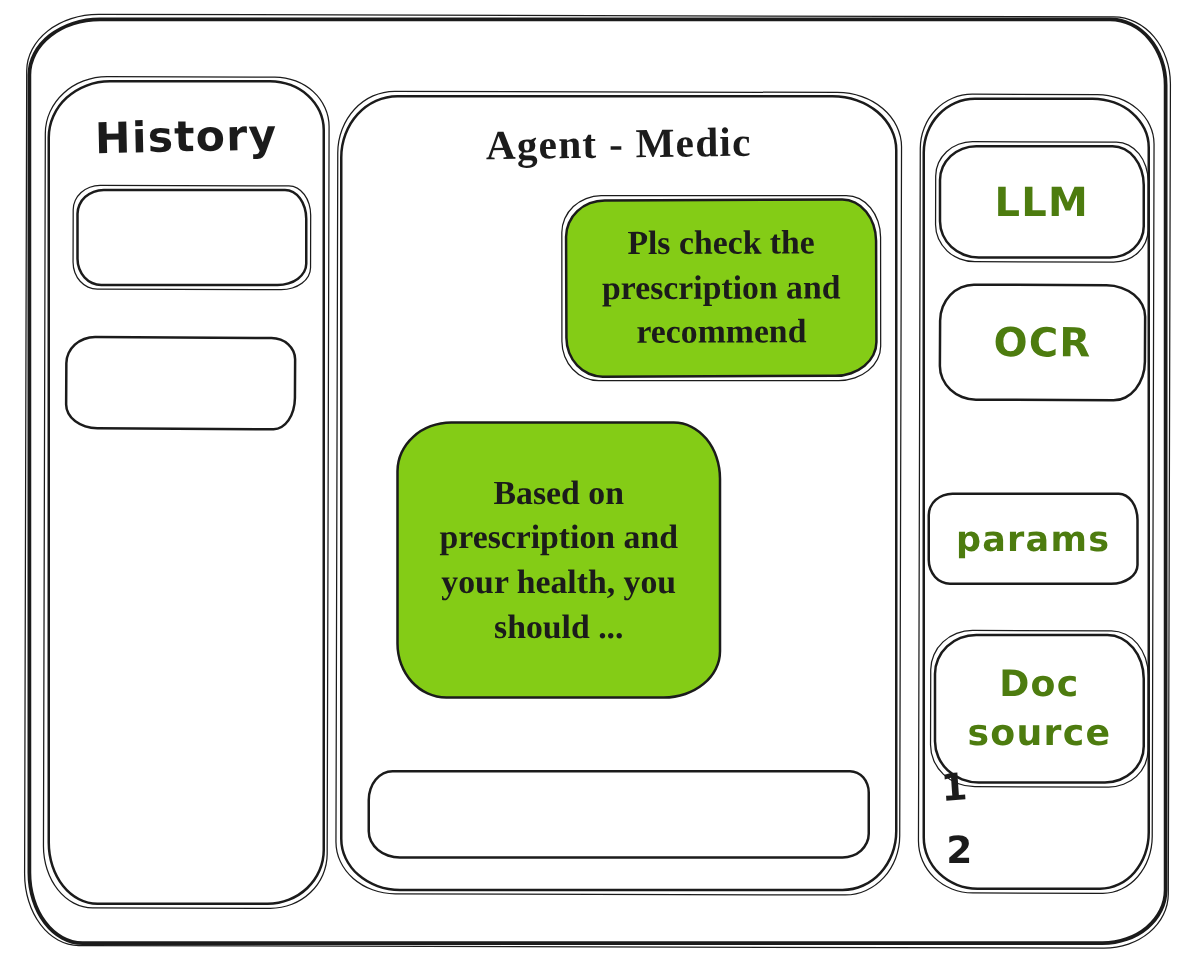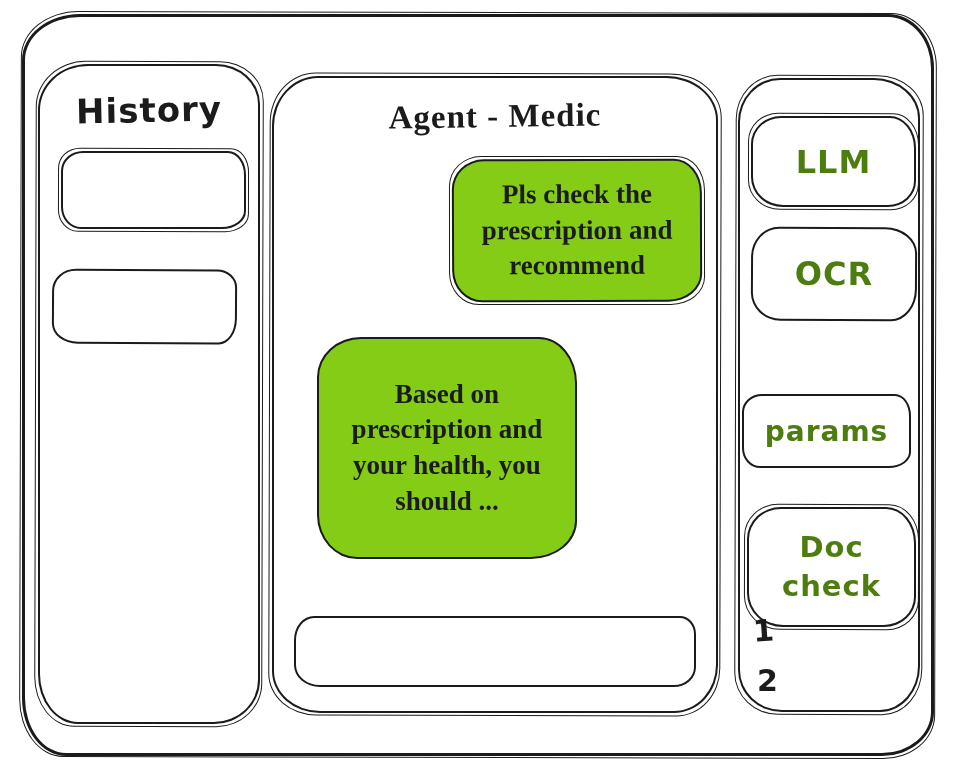--- a/index.html
+++ b/index.html
@@ -134,18 +134,18 @@
     <div class="chat-title">Agent - Medic</div>
     <div class="bubble user dbl">Pls check the prescription and recommend</div>
     <div class="bubble agent">Based on prescription and your health, you should ...</div>
     <input class="chat-input" type="text" value="" style="">
   </main>
 
   <aside class="sk dbl tools-panel">
     <button class="tool-btn llm dbl">LLM</button>
     <button class="tool-btn params">params</button>
     <button class="tool-btn ocr">OCR</button>
-    <button class="tool-btn doc dbl">Doc check</button>
+    <button class="tool-btn doc dbl">Doc source</button>
     <div class="doc-num one">1</div>
     <div class="doc-num two">2</div>
   </aside>
 
 </div>
 
 </body></html>

